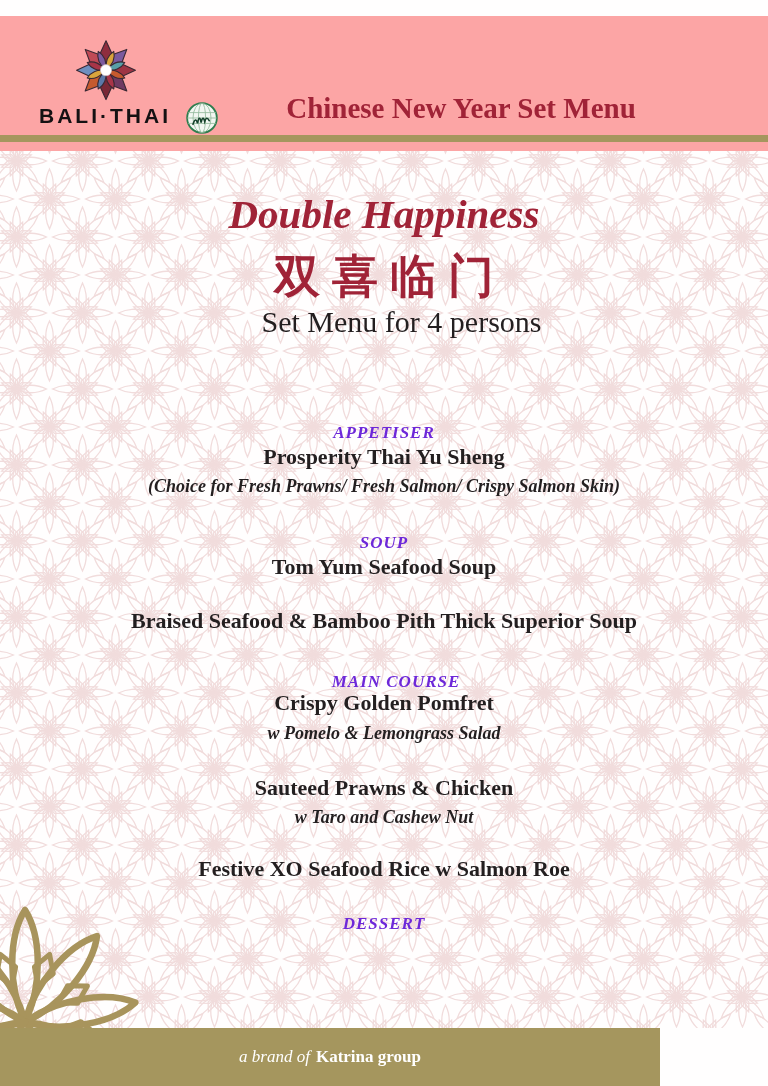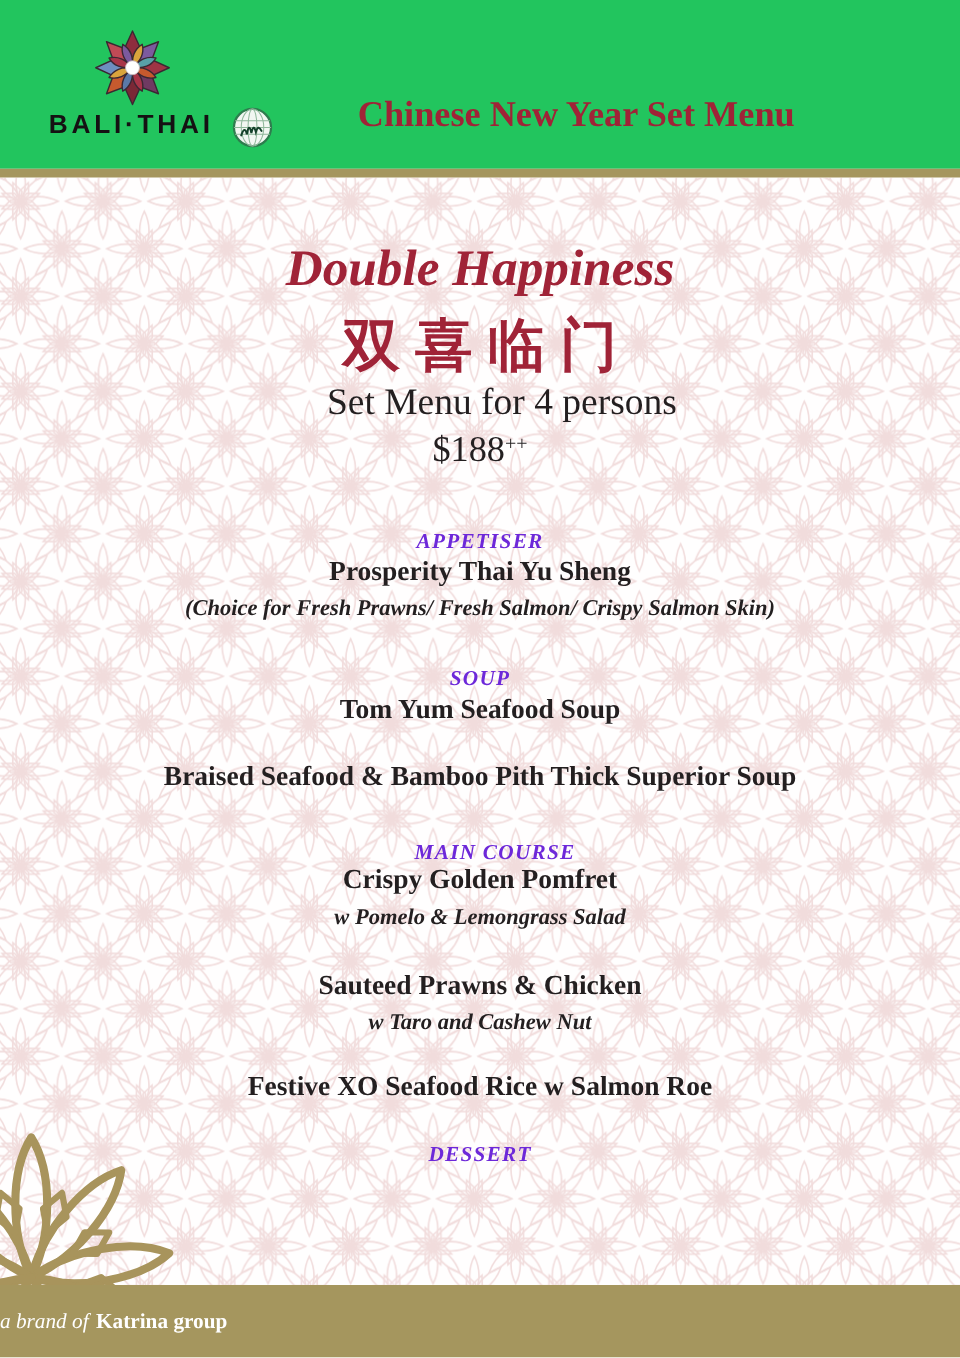--- a/index.html
+++ b/index.html
@@ -5,21 +5,21 @@
   html,body{margin:0;padding:0;}
   .page{
     position:relative;
     width:768px;height:1086px;
     overflow:hidden;
     background:#fffefe;
     font-family:"Liberation Serif", serif;
     color:#231f20;
   }
   
-  .header{position:absolute;top:0;left:0;right:0;height:135px;background:#22c55e;z-index:3;}
+  .header{position:absolute;top:16px;left:0;right:0;height:135px;background:#fca5a5;z-index:3;}
   .logo-flower{position:absolute;left:70px;top:22px;width:72px;height:70px;}
   .brand-text{
     position:absolute;left:20px;top:88px;width:170px;
     text-align:center;
     font-family:"Liberation Sans", sans-serif;
     font-weight:700;font-size:21px;letter-spacing:3px;color:#151113;
   }
   .halal-badge{position:absolute;left:184px;top:84px;width:36px;height:36px;}
   .page-title{
     position:absolute;left:200px;right:46px;top:76px;margin:0;
@@ -51,23 +51,23 @@
   .d-braised{top:608px;}
   .h-main{top:672px;padding-left:24px;}
   .d-pomfret{top:690px;}
   .n-pomfret{top:723px;}
   .d-prawns{top:775px;}
   .n-prawns{top:807px;}
   .d-rice{top:856px;}
   .h-dessert{top:914px;}
   
   .footer{
-    position:absolute;left:0;bottom:0;width:768px;height:58px;
+    position:absolute;left:0;bottom:0;width:660px;height:58px;
     background:#a5965e;z-index:4;
-    display:flex;align-items:center;
+    display:flex;align-items:center;justify-content:center;
     color:#ffffff;font-size:17px;
   }
   .footer .prefix{font-style:italic;margin-right:6px;}
   .footer .brand{font-weight:700;}
 </style>
 </head>
 <body>
 
 <div class="page">
 
@@ -160,21 +160,20 @@
         <path d="M0,-72 L10,-55 L0,-38 L-10,-55 Z" transform="rotate(-60)"></path>
         <path d="M0,-72 L10,-55 L0,-38 L-10,-55 Z" transform="rotate(100)"></path>
         <path d="M0,-72 L10,-55 L0,-38 L-10,-55 Z" transform="rotate(-100)"></path>
       </g>
     </g>
   </svg>
 
   <div class="line menu-title">Double Happiness</div>
   <div class="line menu-title-cn">双喜临门</div>
   <div class="line menu-subtitle">Set Menu for 4 persons</div>
-  <div class="line menu-price"><span>$188</span><sup>++</sup></div>
 
   <div class="line sec-heading h-appetiser">APPETISER</div>
   <div class="line dish d-yusheng">Prosperity Thai Yu Sheng</div>
   <div class="line dish-note n-yusheng">(Choice for Fresh Prawns/ Fresh Salmon/ Crispy Salmon Skin)</div>
 
   <div class="line sec-heading h-soup">SOUP</div>
   <div class="line dish d-tomyum">Tom Yum Seafood Soup</div>
   <div class="line dish d-braised">Braised Seafood &amp; Bamboo Pith Thick Superior Soup</div>
 
   <div class="line sec-heading h-main">MAIN COURSE</div>

